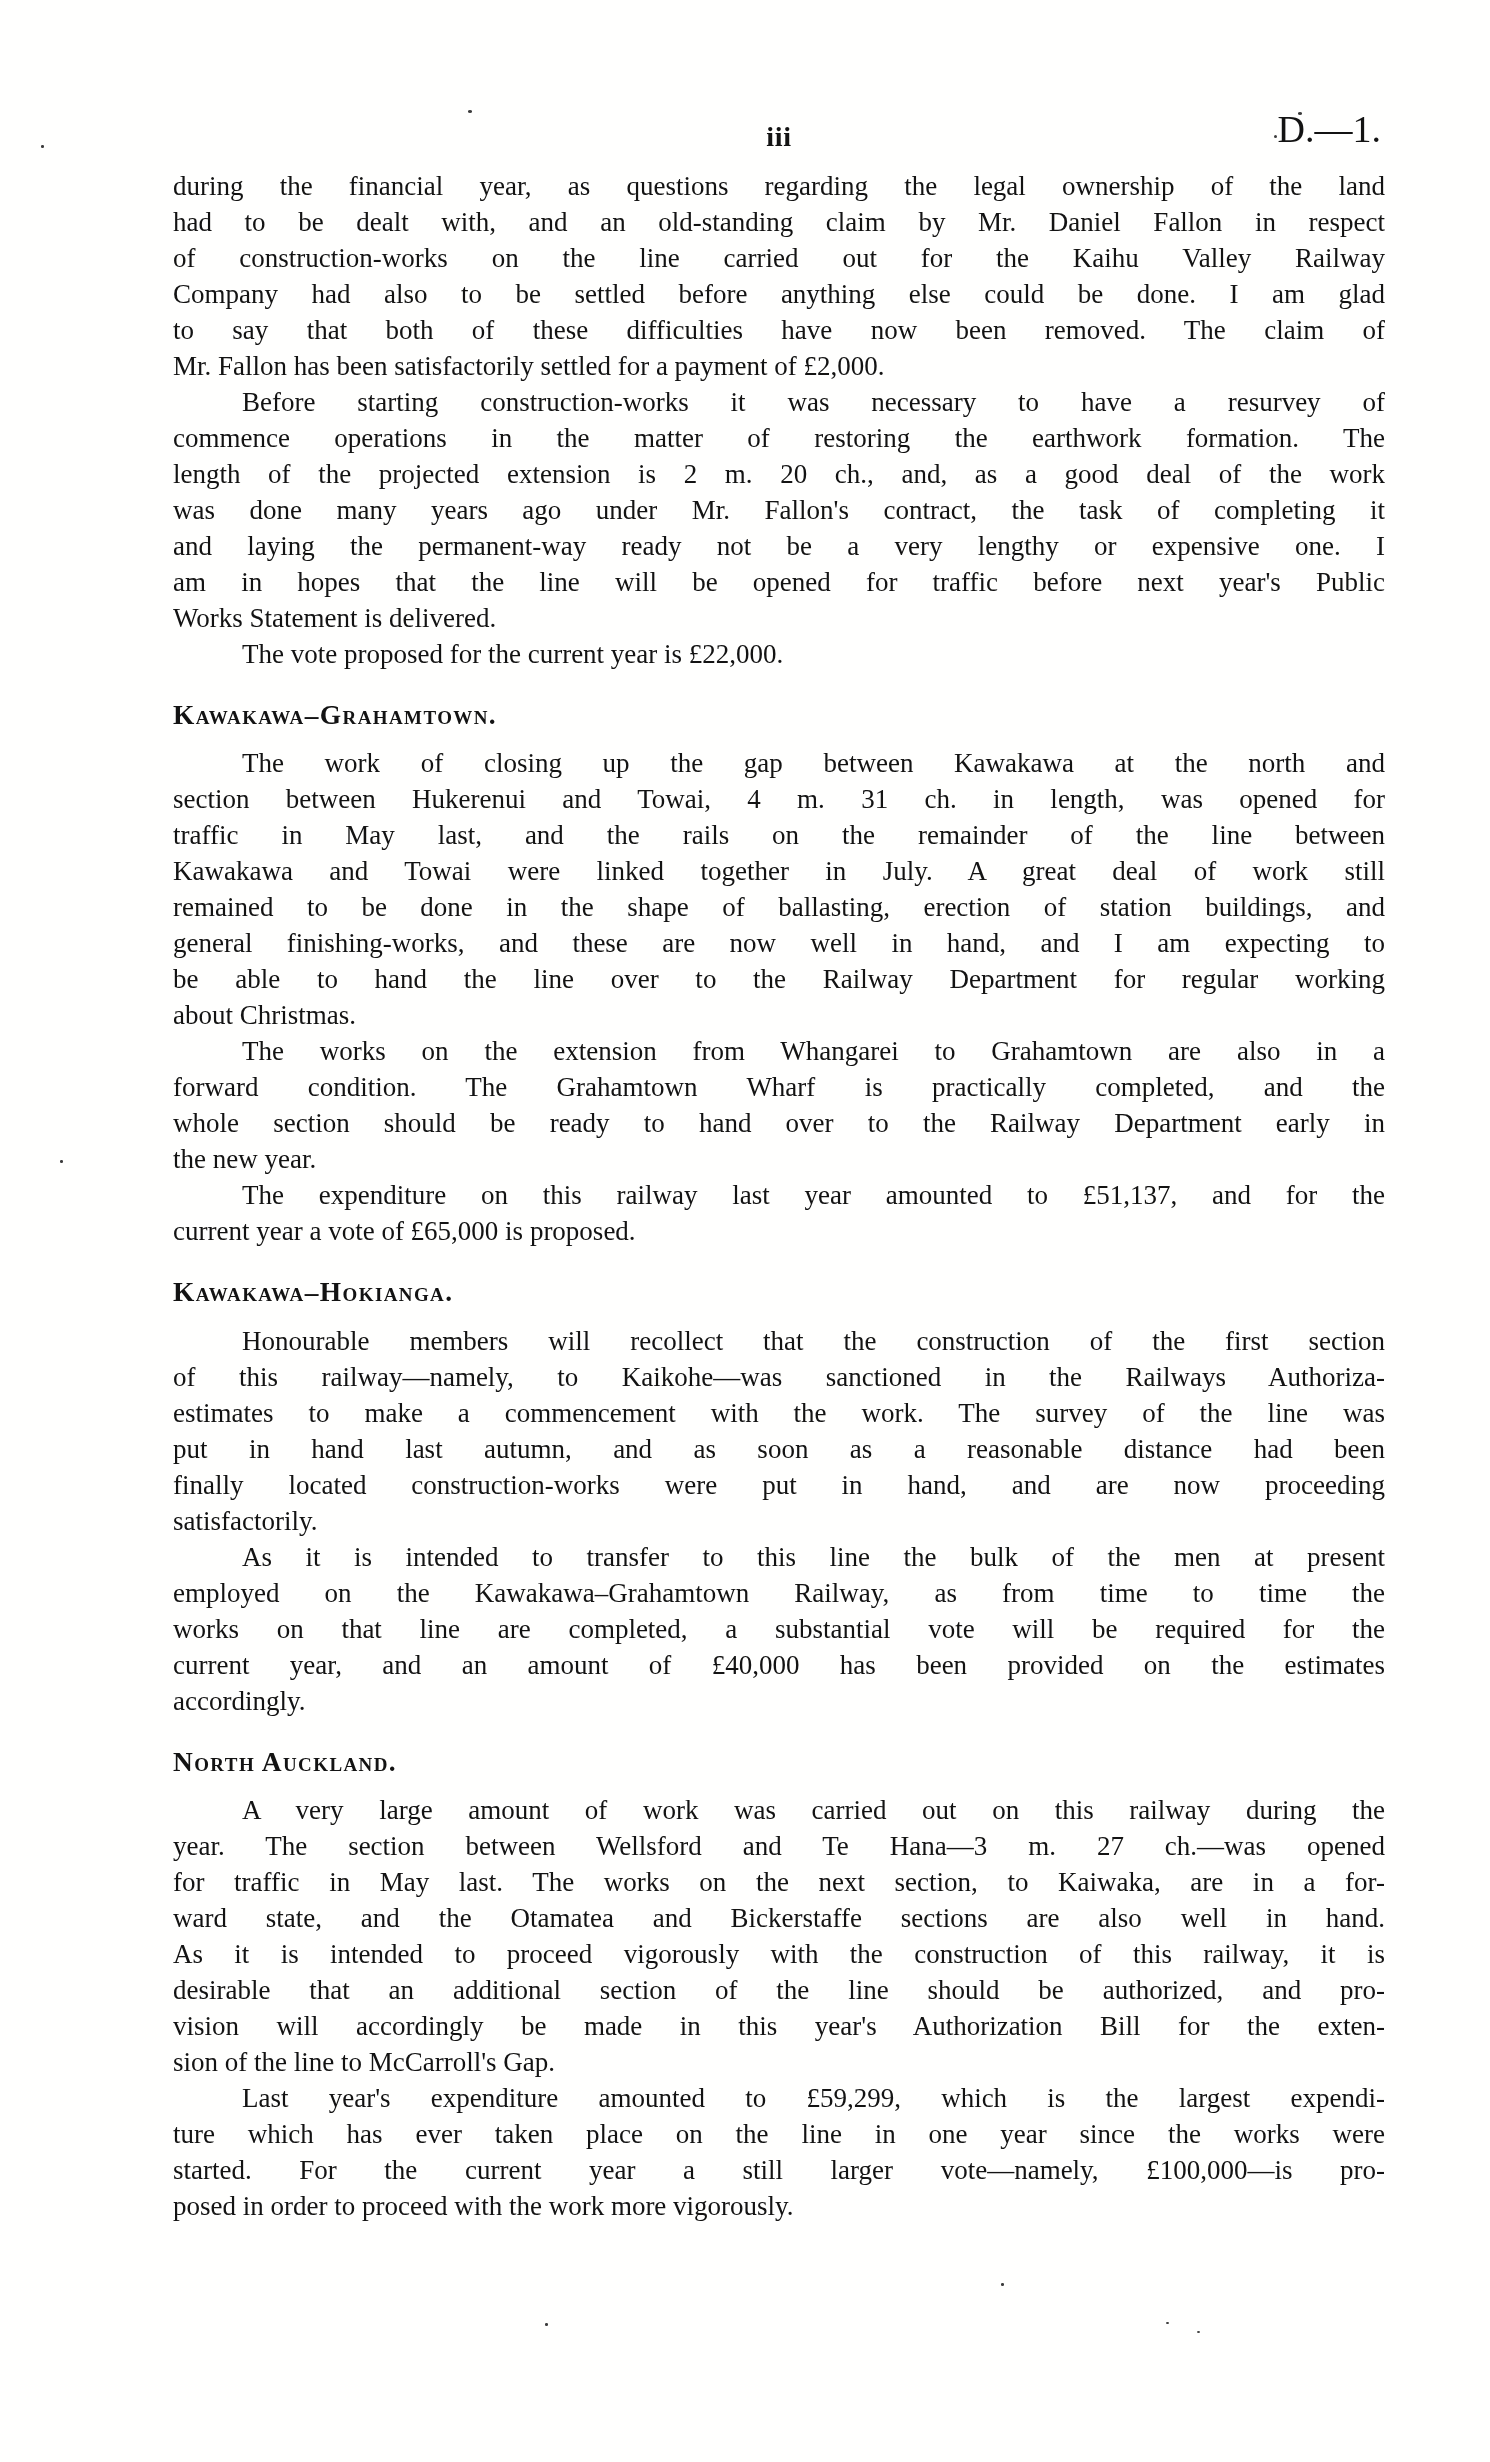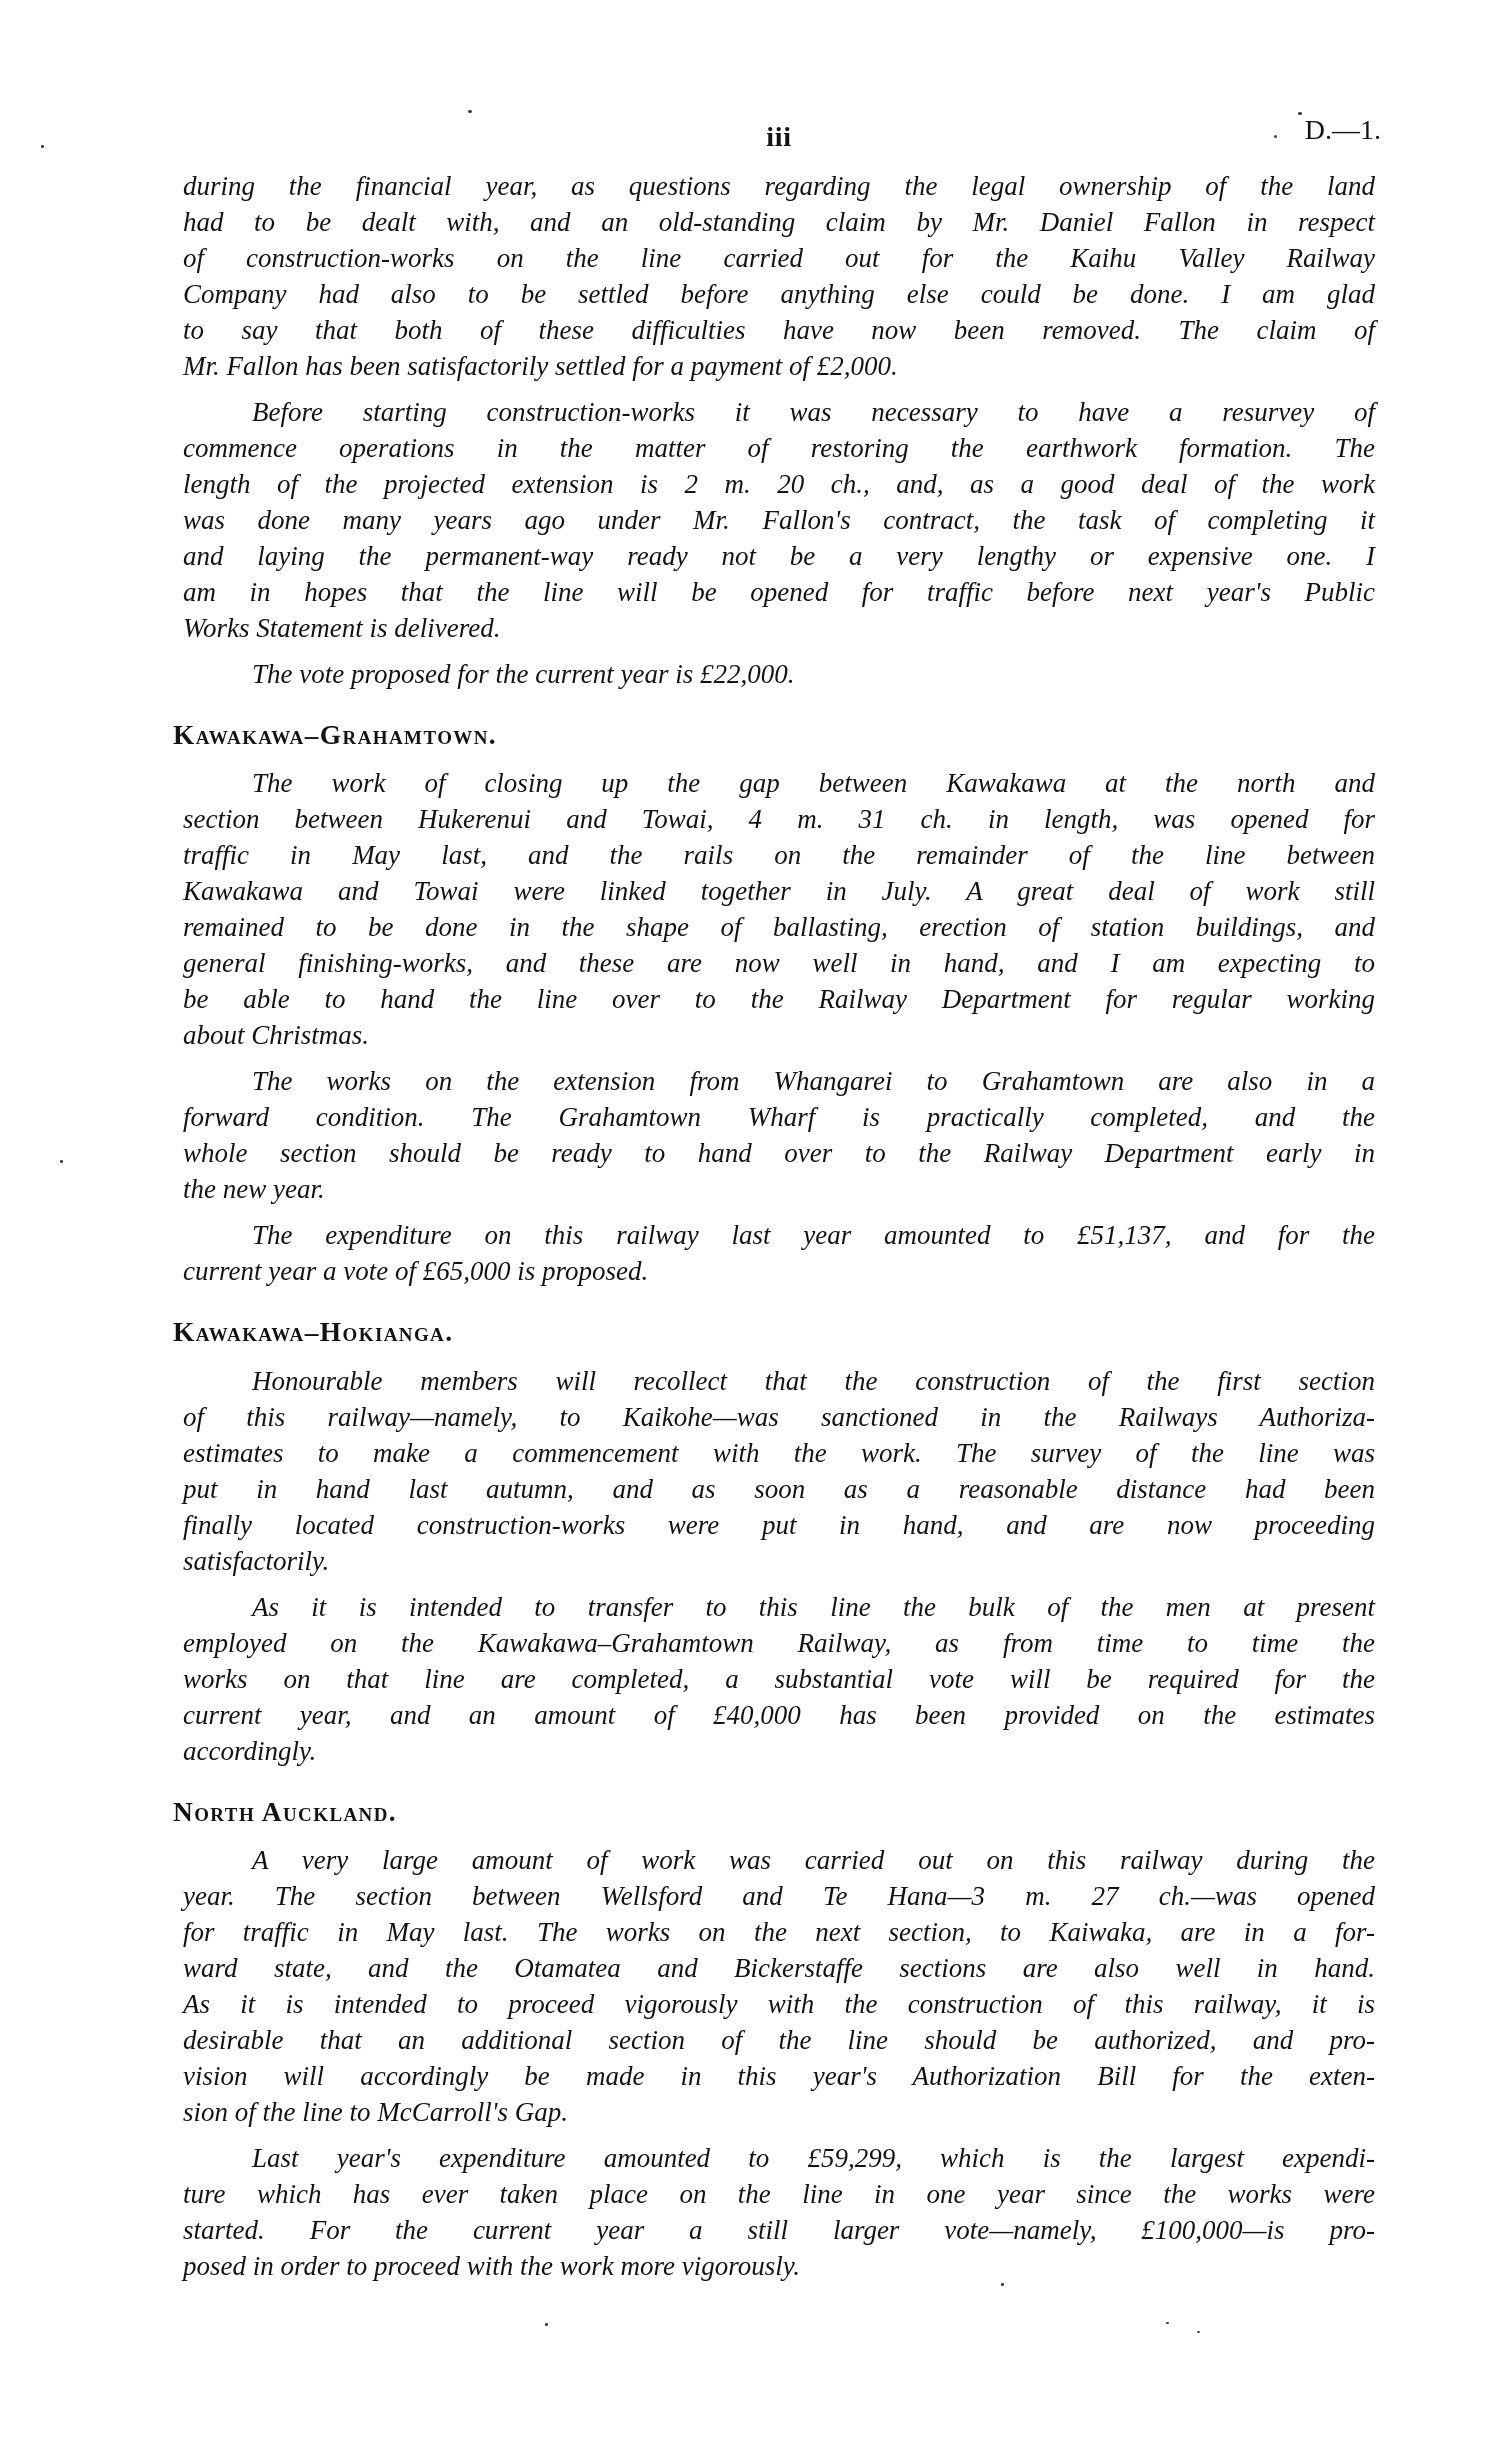--- a/index.html
+++ b/index.html
@@ -24,25 +24,25 @@
     text-align: center;
     font-size: 28px;
     line-height: 37px;
     font-weight: 700;
     letter-spacing: 0.7px;
   }
   .doc-ref {
     position: absolute;
     right: 4.1px;
     top: -6.9px;
-    font-size: 28px;
+    font-size: 38px;
     line-height: 37px;
     font-weight: 400;
   }
-  .paragraph { margin: 10px; font-style: italic; }
+  .paragraph { margin: 0; }
   .line {
     font-size: 27px;
     line-height: 36px;
     text-align: justify;
     text-align-last: justify;
   }
   .line.first { text-indent: 69px; }
   .line.last { text-align-last: left; }
   .heading {
     margin: 25px 0 12.3px 0;

